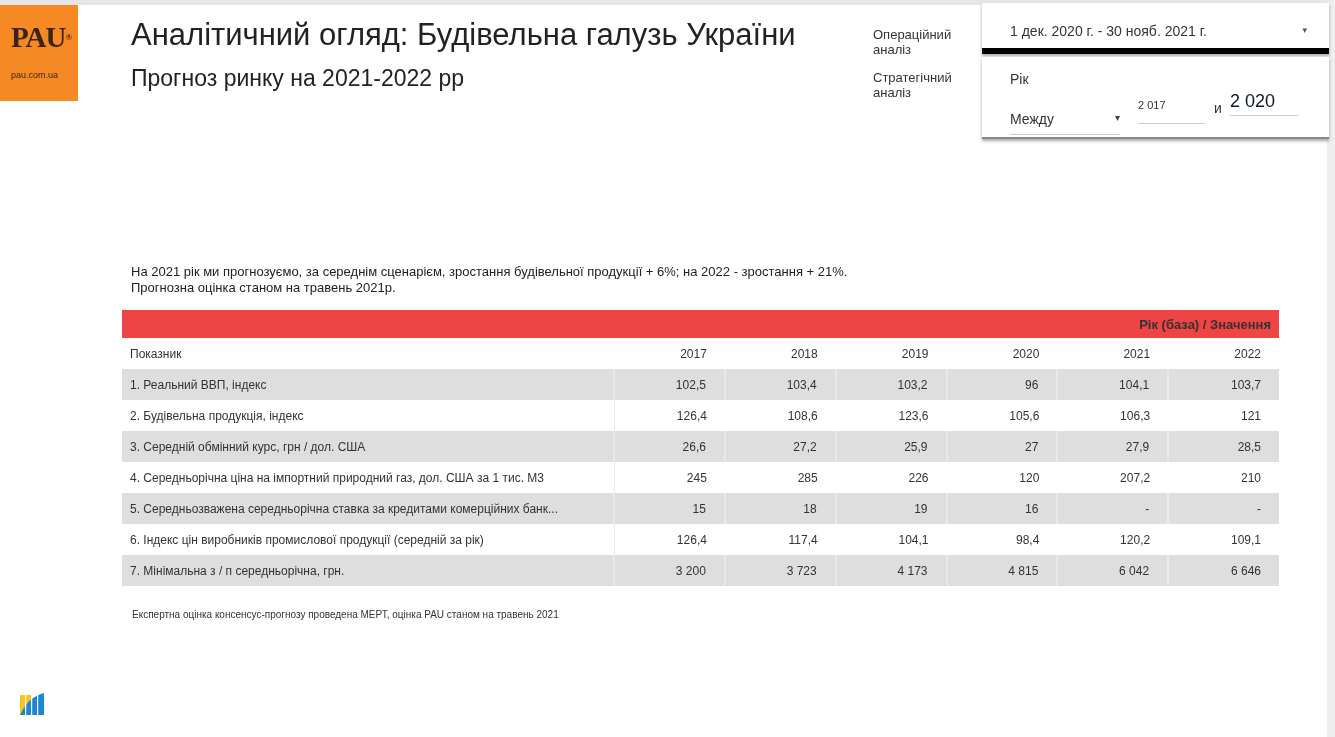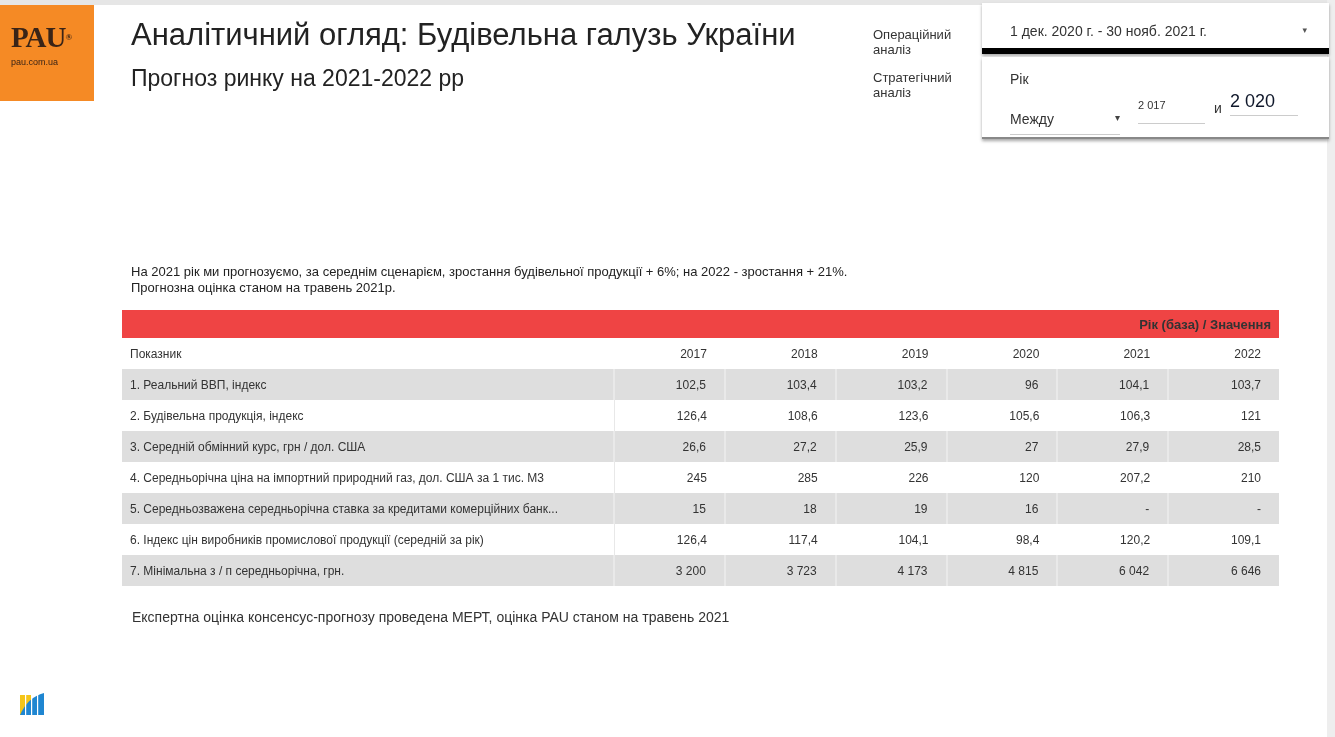--- a/index.html
+++ b/index.html
@@ -6,29 +6,29 @@
   body {
     width: 1335px; height: 737px; position: relative; overflow: hidden;
     background: #ffffff;
     font-family: "Liberation Sans", "DejaVu Sans", sans-serif;
     color: #222;
   }
   .top-strip { position: absolute; left: 0; top: 0; width: 1335px; height: 5px; background: #e6e6e6; }
   .right-strip { position: absolute; right: 0; top: 0; width: 8px; height: 737px; background: #eeeeee; }
 
   .logo {
-    position: absolute; left: 0; top: 5px; width: 94px; height: 96px;
+    position: absolute; left: 0; top: 5px; width: 78px; height: 96px;
     background: #f58a25; box-sizing: border-box; padding: 18px 0 0 11px;
   }
   .logo-word {
     font-family: "Liberation Serif", "DejaVu Serif", serif;
     font-size: 29px; font-weight: bold; color: #3a2417; letter-spacing: -1px; line-height: 28px;
   }
   .logo-reg { font-size: 9px; vertical-align: top; color: #3a2417; }
-  .logo-url { font-size: 9px; color: #3a2417; margin-top: 6px; }
+  .logo-url { font-size: 9px; color: #3a2417; margin-top: 19px; }
 
   .title { position: absolute; left: 131px; top: 17px; font-size: 31px; color: #222; white-space: nowrap; }
   .subtitle { position: absolute; left: 131px; top: 65px; font-size: 23px; color: #222; white-space: nowrap; }
 
   .nav-link { position: absolute; left: 873px; font-size: 13px; color: #333; line-height: 15px; width: 100px; }
   .nav-op { top: 27px; }
   .nav-str { top: 70px; }
 
   .date-control {
     position: absolute; left: 982px; top: 3px; width: 347px; height: 51px;
@@ -62,21 +62,21 @@
   col.c-name { width: 492px; }
   col.c-num { width: 110.8px; }
   th, td { height: 31px; padding: 0 18px 0 8px; box-sizing: border-box; white-space: nowrap; overflow: hidden; text-overflow: ellipsis; }
   th { font-weight: normal; text-align: right; }
   th.name-h { text-align: left; }
   td { text-align: right; }
   td.name { text-align: left; border-right: 1px solid #e8e8e8; }
   tr.odd td { background: #dedede; }
   tr.odd td + td { border-left: 2px solid #e9e9e9; }
 
-  .footnote { position: absolute; left: 132px; top: 609px; font-size: 14px; color: #333; white-space: nowrap; }
+  .footnote { position: absolute; left: 132px; top: 609px; font-size: 10px; color: #333; white-space: nowrap; }
 
   .bottom-logo { position: absolute; left: 20px; top: 693px; width: 24px; height: 22px; }
 </style>
 </head>
 <body>
 
 <div class="top-strip"></div>
 <div class="right-strip"></div>
 
 <div class="logo">

